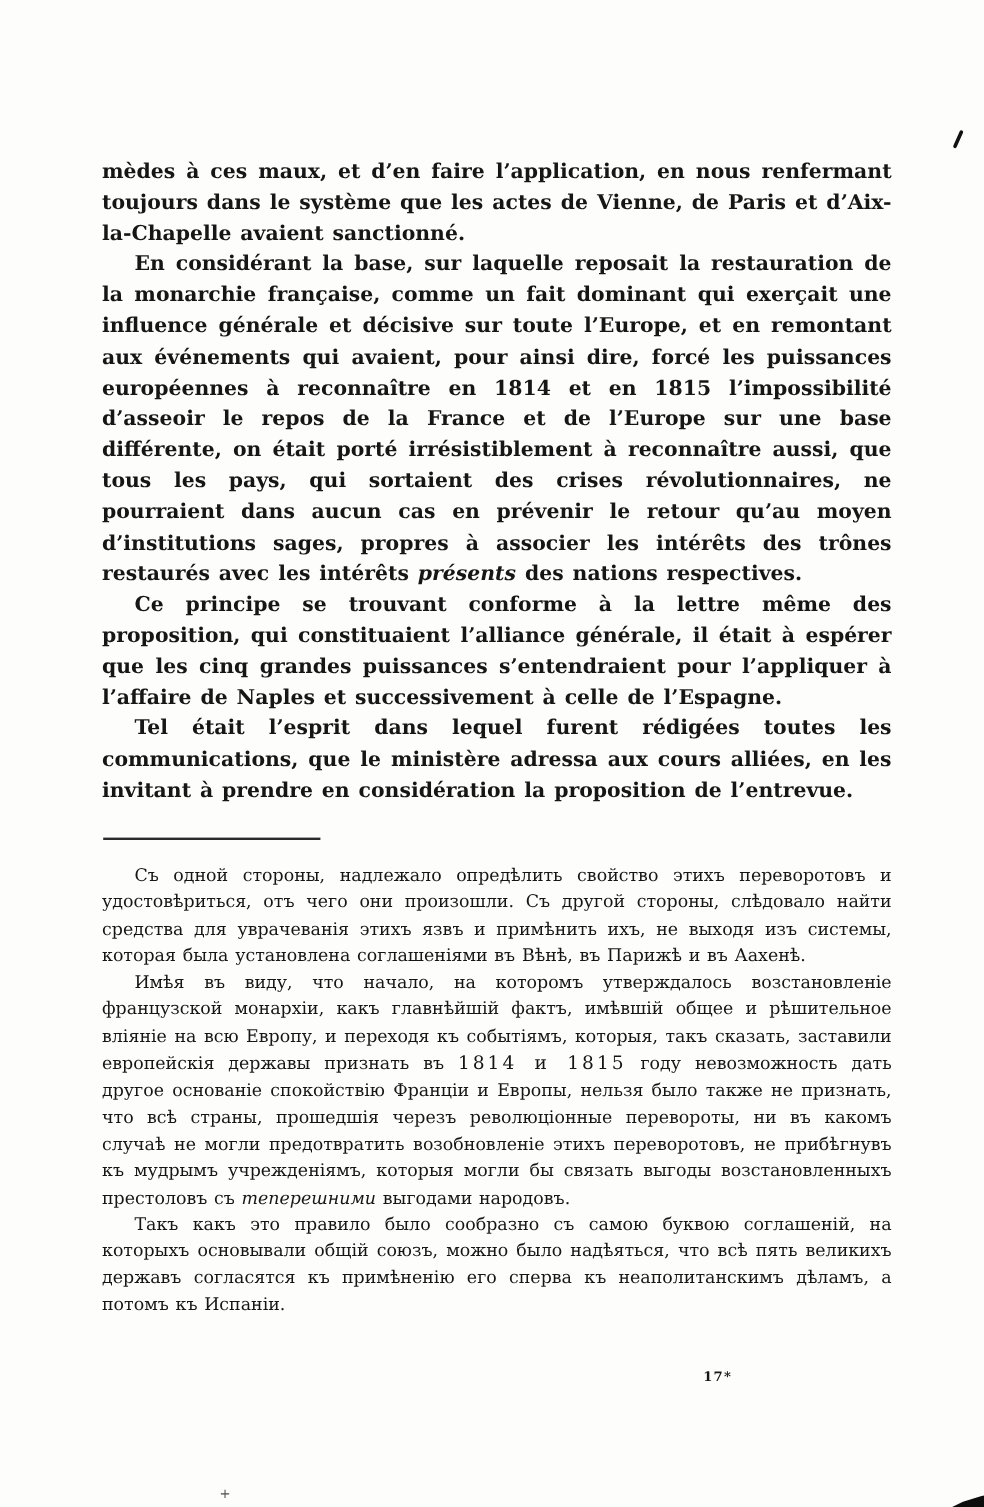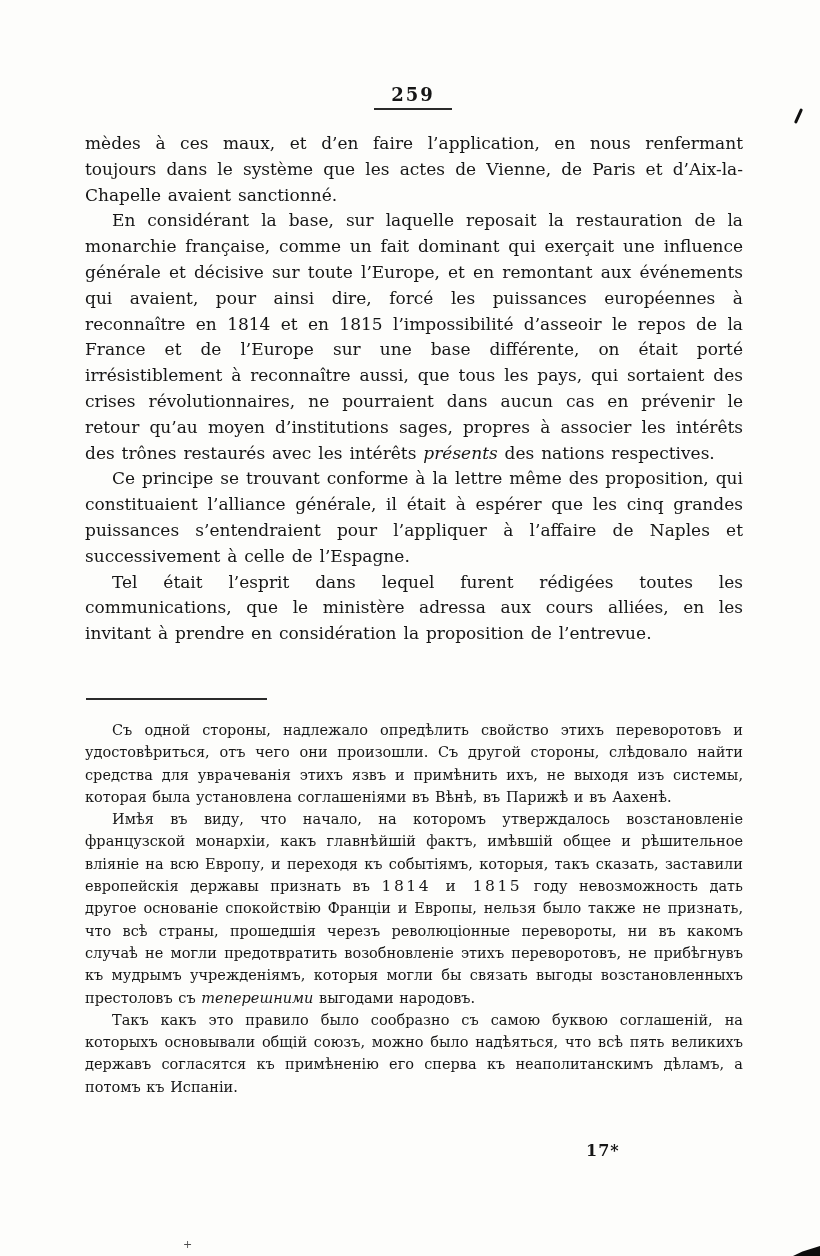--- a/index.html
+++ b/index.html
@@ -42,21 +42,21 @@
     border-radius: 2px;
     transform: rotate(24deg);
   }
   .main-text {
     position: absolute;
     left: 85px;
     top: 131px;
     width: 658px;
     font-size: 17px;
     line-height: 25.8px;
-    font-weight: normal;
+    font-weight: bold;
     text-align: justify;
     word-spacing: 1.5px;
   }
   .main-text p {
     margin: 0;
   }
   .indent {
     text-indent: 27px;
   }
   .ital {
@@ -85,21 +85,21 @@
     margin: 0;
   }
   .years {
     letter-spacing: 2.5px;
     font-size: 15.5px;
   }
   .signature-mark {
     position: absolute;
     left: 586px;
     top: 1141px;
-    font-size: 16px;
+    font-size: 11px;
     font-weight: bold;
     letter-spacing: 1px;
   }
   .plus-artifact {
     position: absolute;
     left: 183px;
     top: 1238px;
     font-size: 11px;
     color: #4d4d4d;
     font-weight: normal;
@@ -112,23 +112,20 @@
     height: 10px;
     background: #0d0d0d;
     clip-path: polygon(100% 0, 100% 100%, 0 100%, 35% 55%);
   }
 </style>
 </head>
 <body>
 
 <div class="page">
 
-  <div class="page-header">
-    <span class="page-number">259</span>
-  </div>
 
   <div class="hand-tick"></div>
 
   <div class="main-text">
     <p class="para">
       <span>mèdes à ces maux, et d’en faire l’application, en nous renfermant toujours dans le système que les actes de Vienne, de Paris et d’Aix-la-Chapelle avaient sanctionné.</span>
     </p>
     <p class="para indent"><span>En considérant la base, sur laquelle reposait la restauration de la monarchie française, comme un fait dominant qui exerçait une influence générale et décisive sur toute l’Europe, et en remontant aux événements qui avaient, pour ainsi dire, forcé les puissances européennes à reconnaître en 1814 et en 1815 l’impossibilité d’asseoir le repos de la France et de l’Europe sur une base différente, on était porté irrésistiblement à reconnaître aussi, que tous les pays, qui sortaient des crises révolutionnaires, ne pourraient dans aucun cas en prévenir le retour qu’au moyen d’institutions sages, propres à associer les intérêts des trônes restaurés avec les intérêts </span><span class="ital">présents</span><span> des nations respectives.</span></p>
     <p class="para indent">
       <span>Ce principe se trouvant conforme à la lettre même des proposition, qui constituaient l’alliance générale, il était à espérer que les cinq grandes puissances s’entendraient pour l’appliquer à l’affaire de Naples et successivement à celle de l’Espagne.</span>

